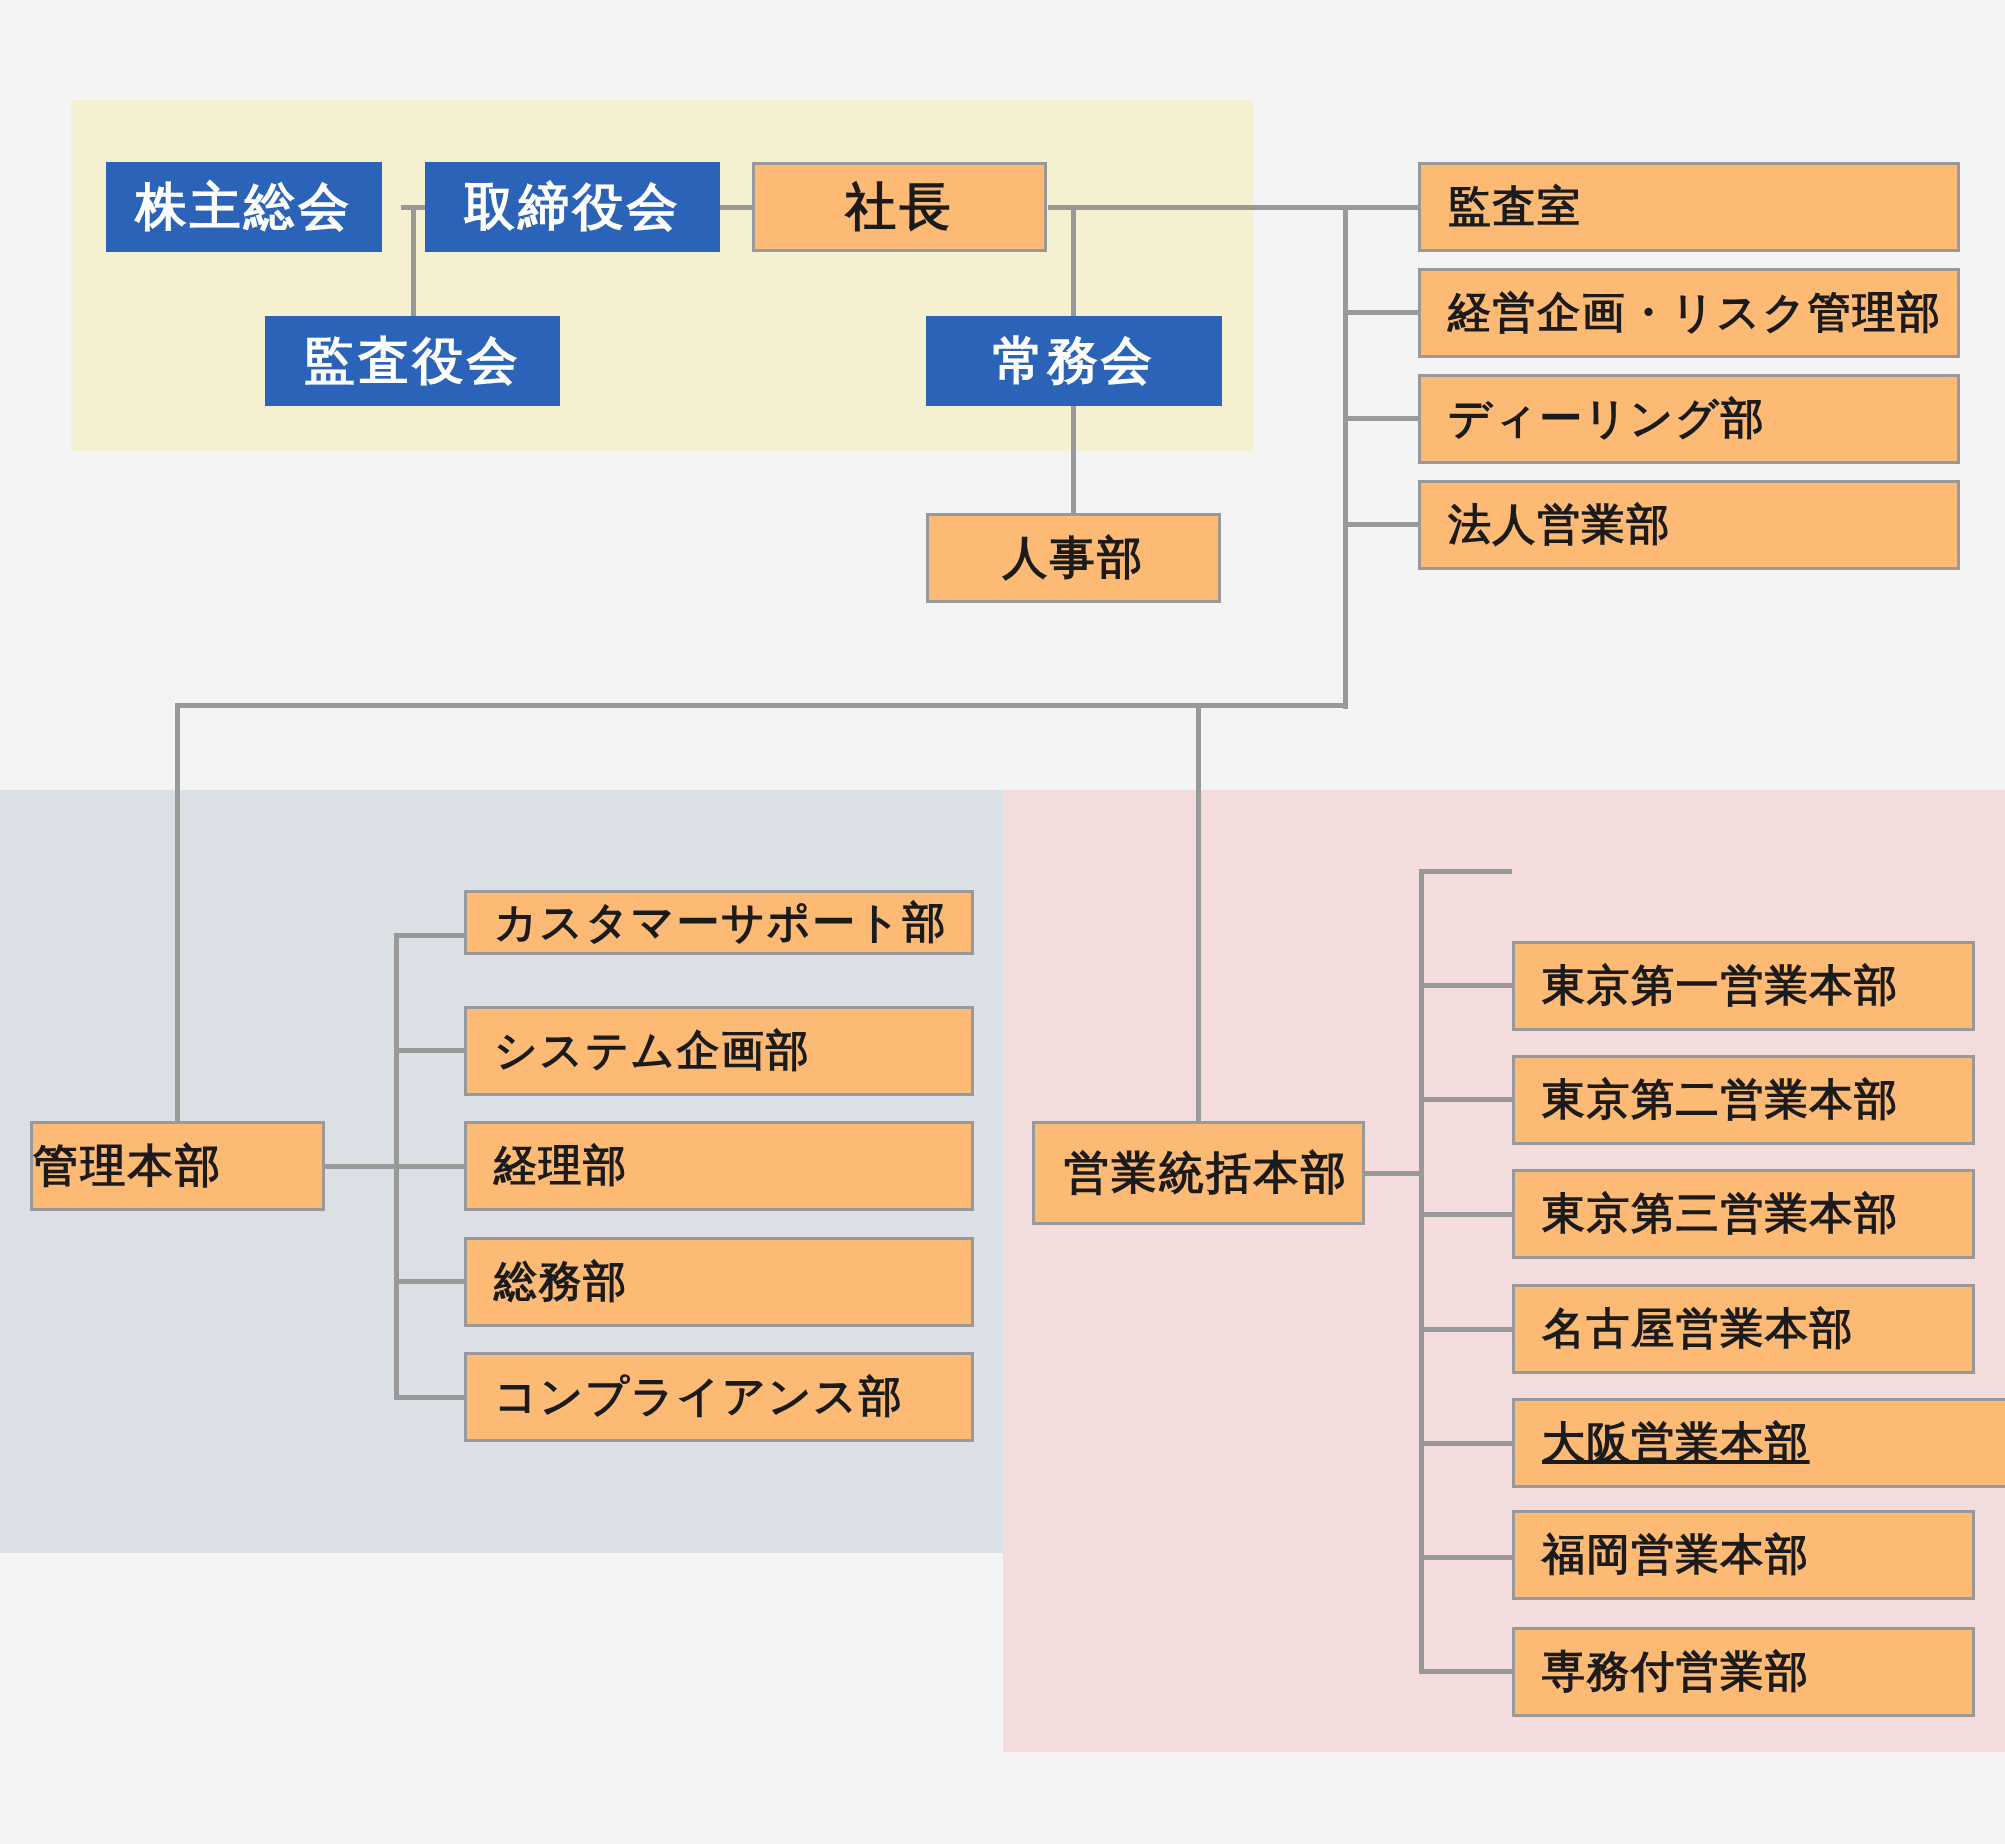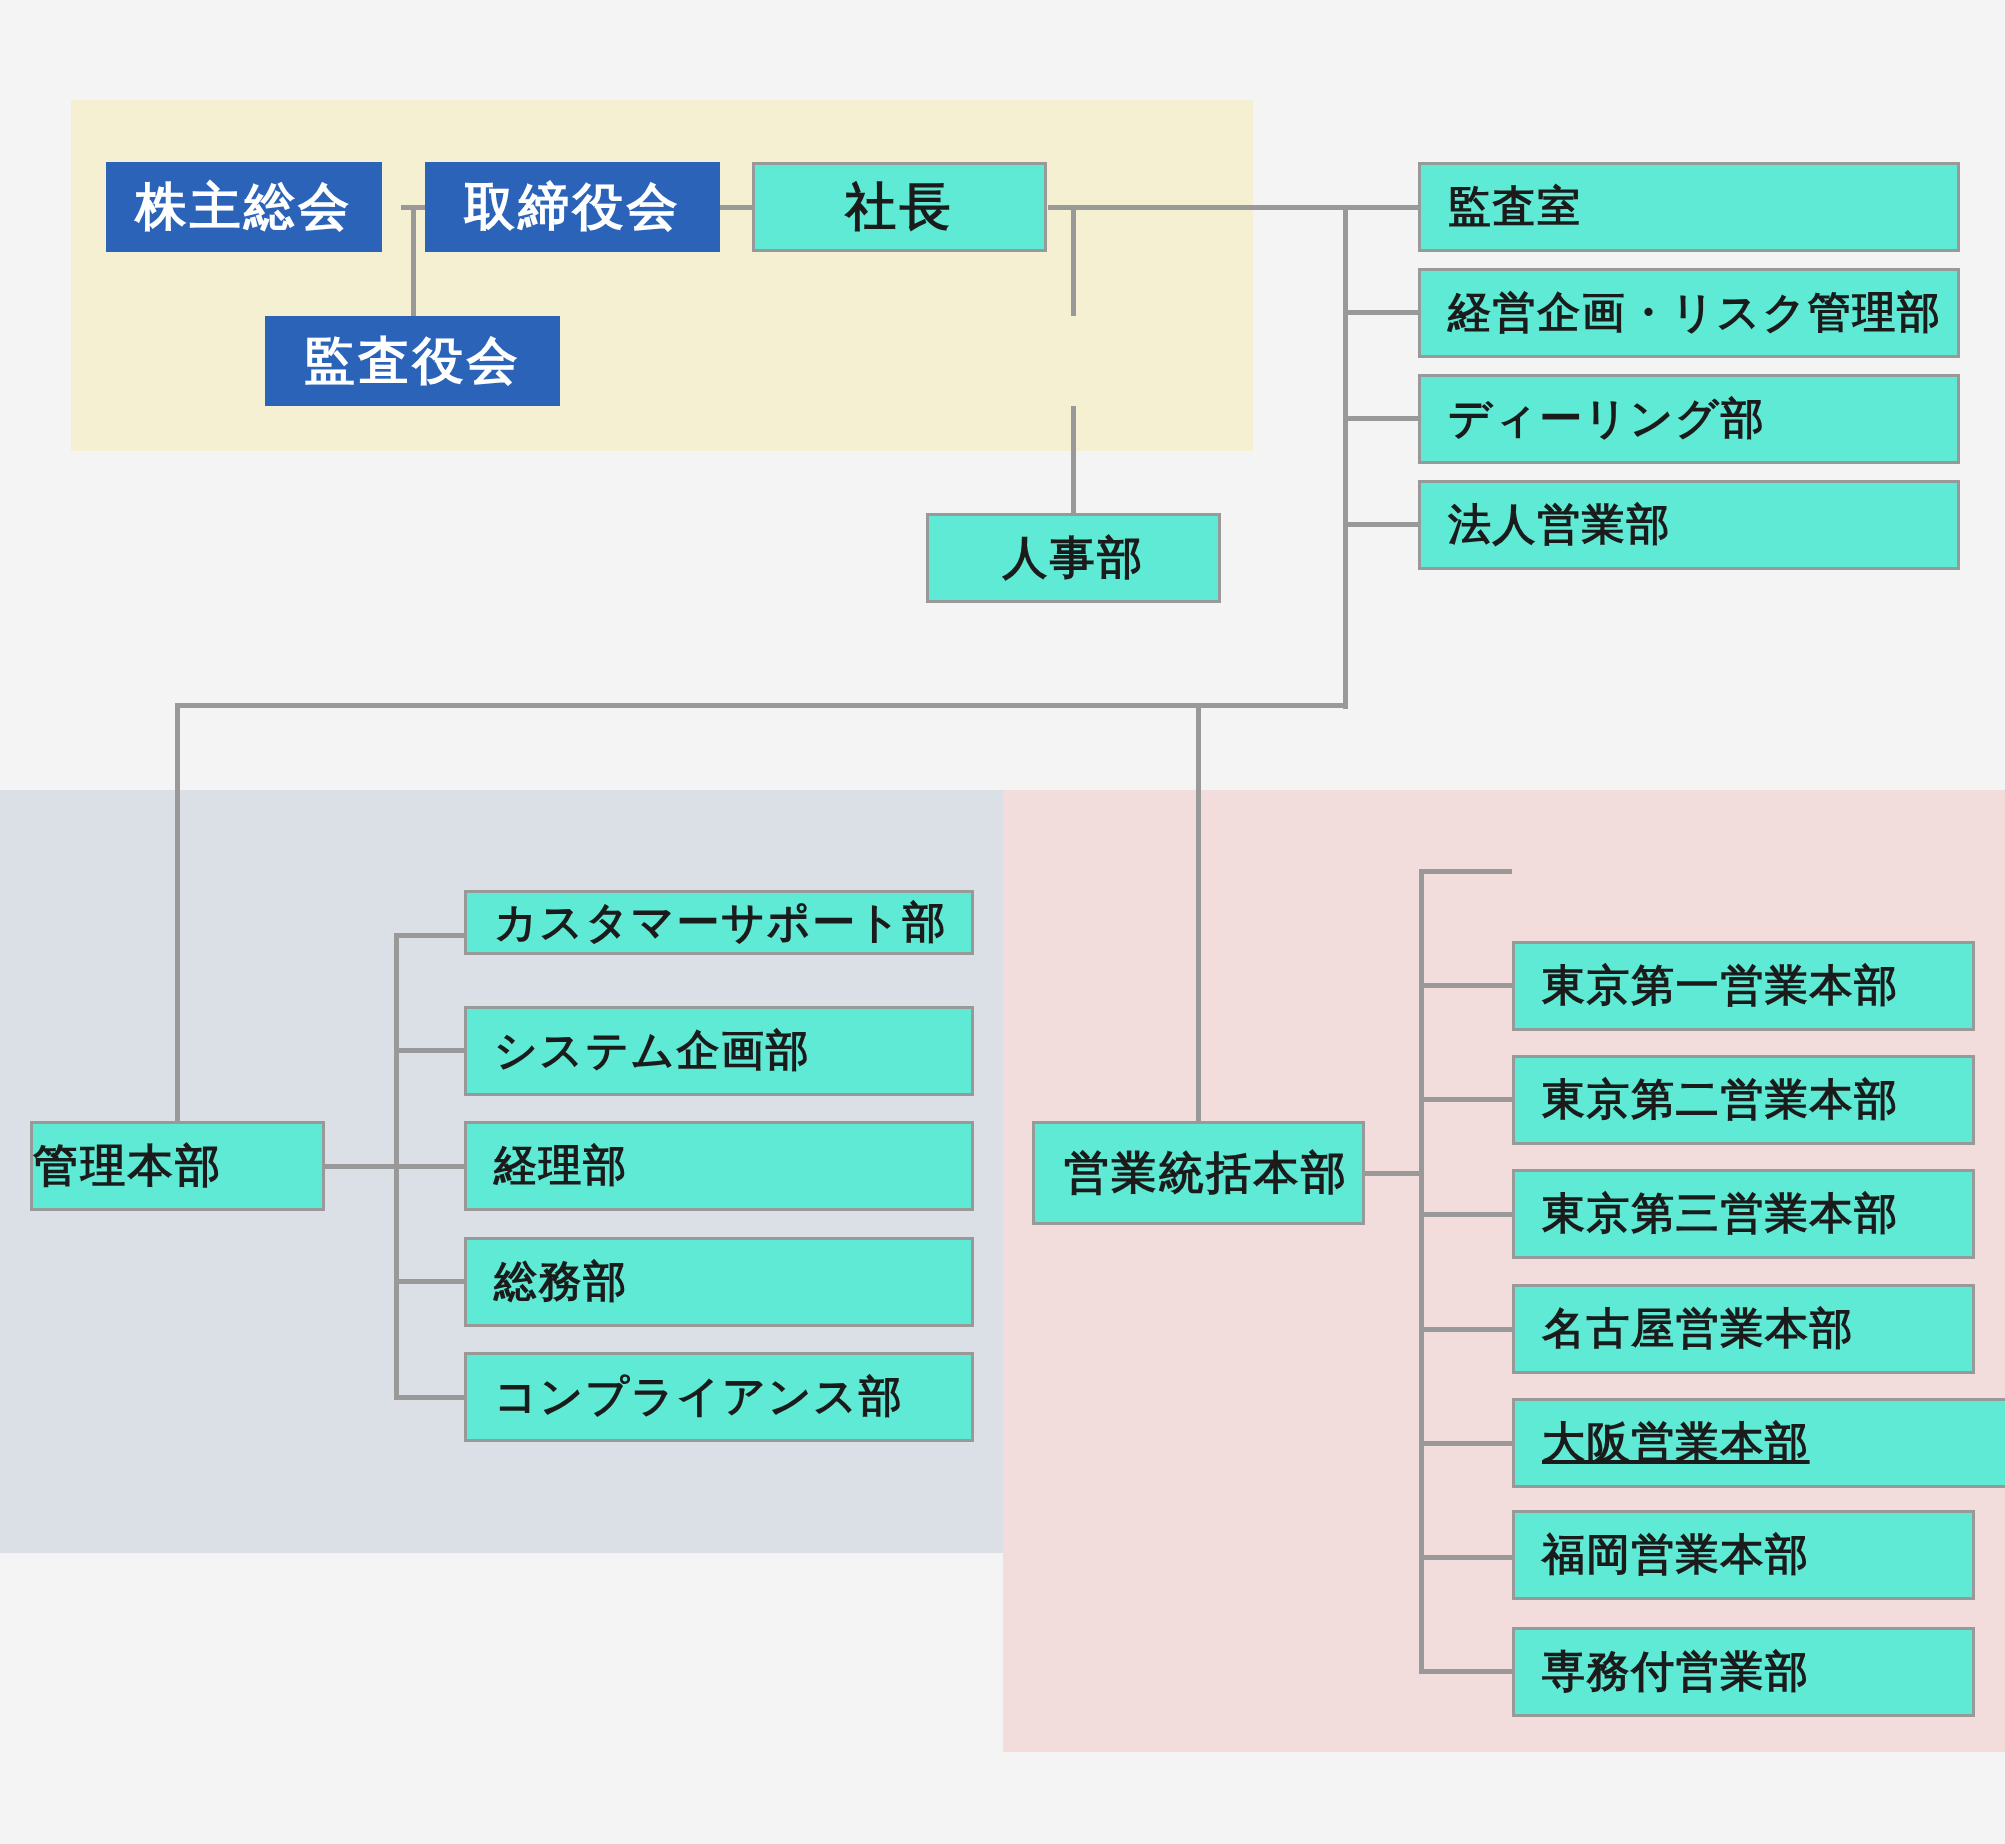--- a/index.html
+++ b/index.html
@@ -21,21 +21,21 @@
   }
   #canvas{position:relative;width:2005px;height:1845px;}
   .section{position:absolute;}
   .hline,.vline{position:absolute;background:var(--line-gray);}
   .box{
     position:absolute;box-sizing:border-box;
     display:flex;align-items:center;
     font-weight:bold;color:var(--text-dark);
     white-space:nowrap;
   }
-  .box.white{background:#5eead4;border:3.2px solid var(--line-gray);}
+  .box.white{background:#fdba74;border:3.2px solid var(--line-gray);}
   .box.blue{
     background:var(--primary-blue);color:var(--text-light);
     justify-content:center;font-size:51px;letter-spacing:3.2px;
   }
   .box.hub-center{justify-content:center;}
   .box.big{font-size:51px;letter-spacing:3.2px;}
   .box.hub-left{font-size:45px;letter-spacing:2.4px;}
   .box.list{font-size:43px;letter-spacing:1.6px;padding-left:27px;}
   .box.hub-center:not(.big){font-size:45px;letter-spacing:2.4px;}
 </style>
@@ -76,20 +76,21 @@
   <div class="hline" style="left:1424px;top:1212px;width:88px;height:4.8px;"></div>
   <div class="hline" style="left:1424px;top:1327px;width:88px;height:4.8px;"></div>
   <div class="hline" style="left:1424px;top:1441px;width:88px;height:4.8px;"></div>
   <div class="hline" style="left:1424px;top:1555px;width:88px;height:4.8px;"></div>
   <div class="hline" style="left:1424px;top:1669px;width:88px;height:4.8px;"></div>
 
   <div class="box blue" style="left:106px;top:162px;width:276px;height:90px;">株主総会</div>
   <div class="box blue" style="left:425px;top:162px;width:295px;height:90px;">取締役会</div>
   <div class="box white hub-center big" style="left:752px;top:162px;width:295px;height:90px;">社長</div>
   <div class="box blue" style="left:265px;top:316px;width:295px;height:90px;text-align:right;">監査役会</div>
+  <div class="box blue" style="left:926px;top:316px;width:296px;height:90px;">常務会</div>
 
   <div class="box white hub-center" style="left:926px;top:513px;width:295px;height:90px;">人事部</div>
   <div class="box white list" style="left:1418px;top:162px;width:542px;height:90px;">監査室</div>
   <div class="box white list" style="left:1418px;top:268px;width:542px;height:90px;">経営企画・リスク管理部</div>
   <div class="box white list" style="left:1418px;top:374px;width:542px;height:90px;">ディーリング部</div>
   <div class="box white list" style="left:1418px;top:480px;width:542px;height:90px;">法人営業部</div>
 
   <div class="box white hub-left" style="left:30px;top:1121px;width:295px;height:90px;">管理本部</div>
   <div class="box white list" style="left:464px;top:890px;width:510px;height:65px;">カスタマーサポート部</div>
   <div class="box white list" style="left:464px;top:1006px;width:510px;height:90px;">システム企画部</div>

